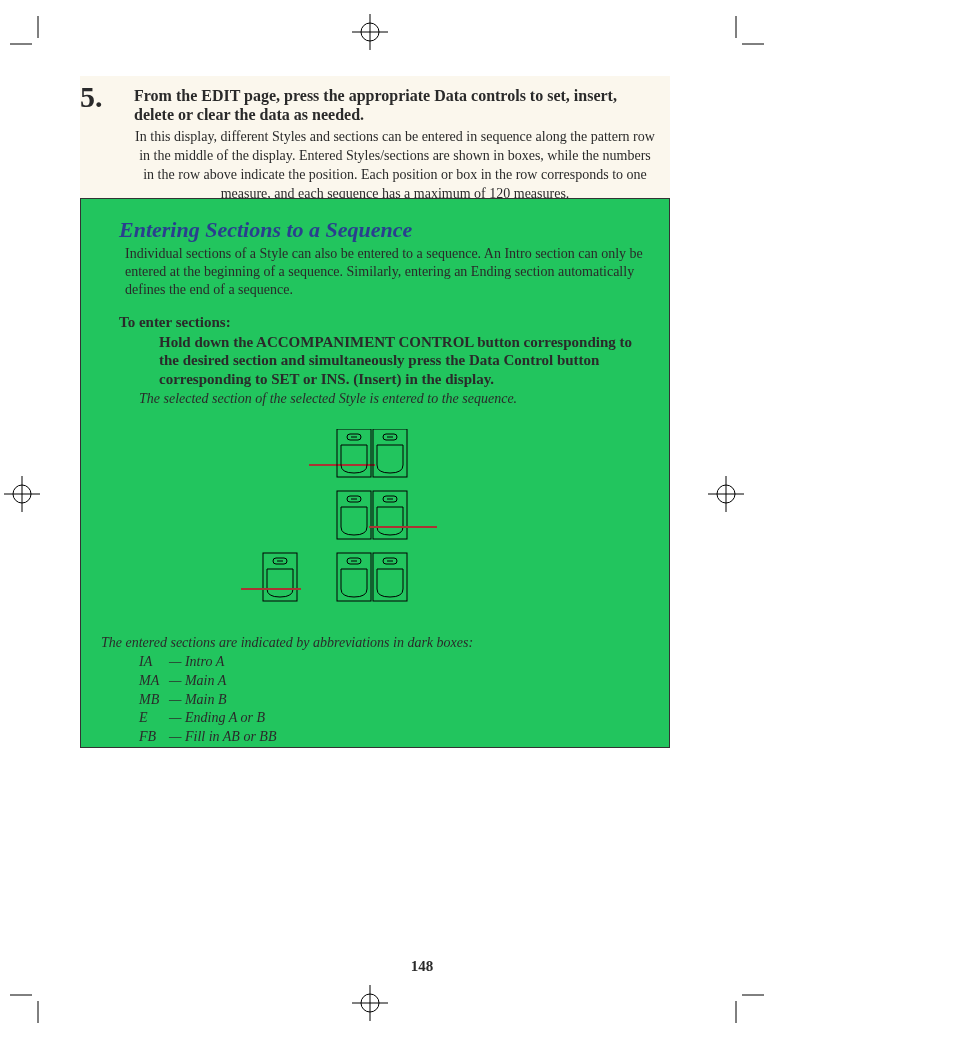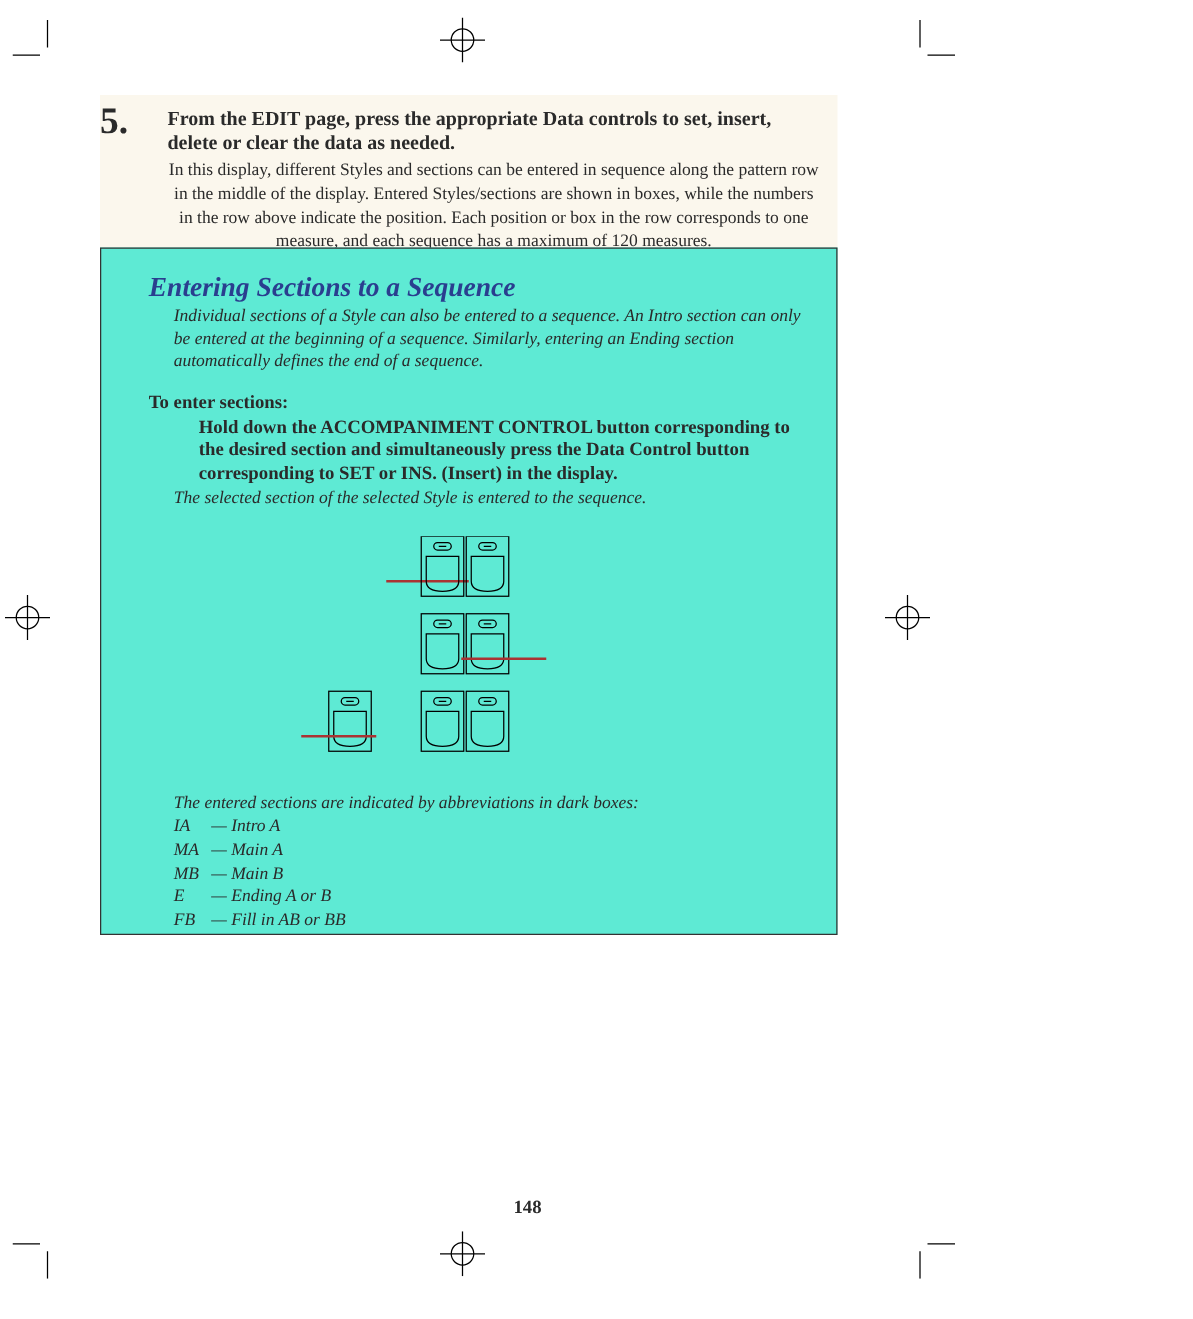--- a/index.html
+++ b/index.html
@@ -47,38 +47,37 @@
     line-height: 1.35;
     margin-top: 4px;
     text-align: center;
   }
   .section-box {
     position: absolute;
     left: 80px;
     top: 198px;
     width: 590px;
     height: 550px;
-    background: #5eead4;
+    background: #22c55e;
     border: 1px solid #333;
     box-sizing: border-box;
     padding: 18px 20px 16px 20px;
   }
   .section-title {
     font-family: Georgia, serif;
     font-style: italic;
     font-weight: bold;
     font-size: 22px;
     color: #2a3e8f;
     margin: 0 0 2px 18px;
   }
   .section-intro {
-    font-style: italic;
     font-size: 14px;
     line-height: 1.3;
-    margin-left: 38px;
+    margin-left: 24px;
     margin-right: 6px;
   }
   .subhead {
     font-weight: bold;
     font-size: 15px;
     margin-top: 14px;
     margin-left: 18px;
   }
   .instruction {
     font-weight: bold;
@@ -99,21 +98,20 @@
     height: 180px;
     position: relative;
   }
   .diagram svg {
     display: block;
     margin: 0 auto;
   }
   .indicated-note {
     font-style: italic;
     font-size: 14px;
-    margin-left: 38px;
     margin-top: 26px;
   }
   .abbr-list {
     font-style: italic;
     font-size: 14px;
     margin-left: 38px;
     margin-top: 2px;
   }
   .abbr-row {
     line-height: 1.35;

